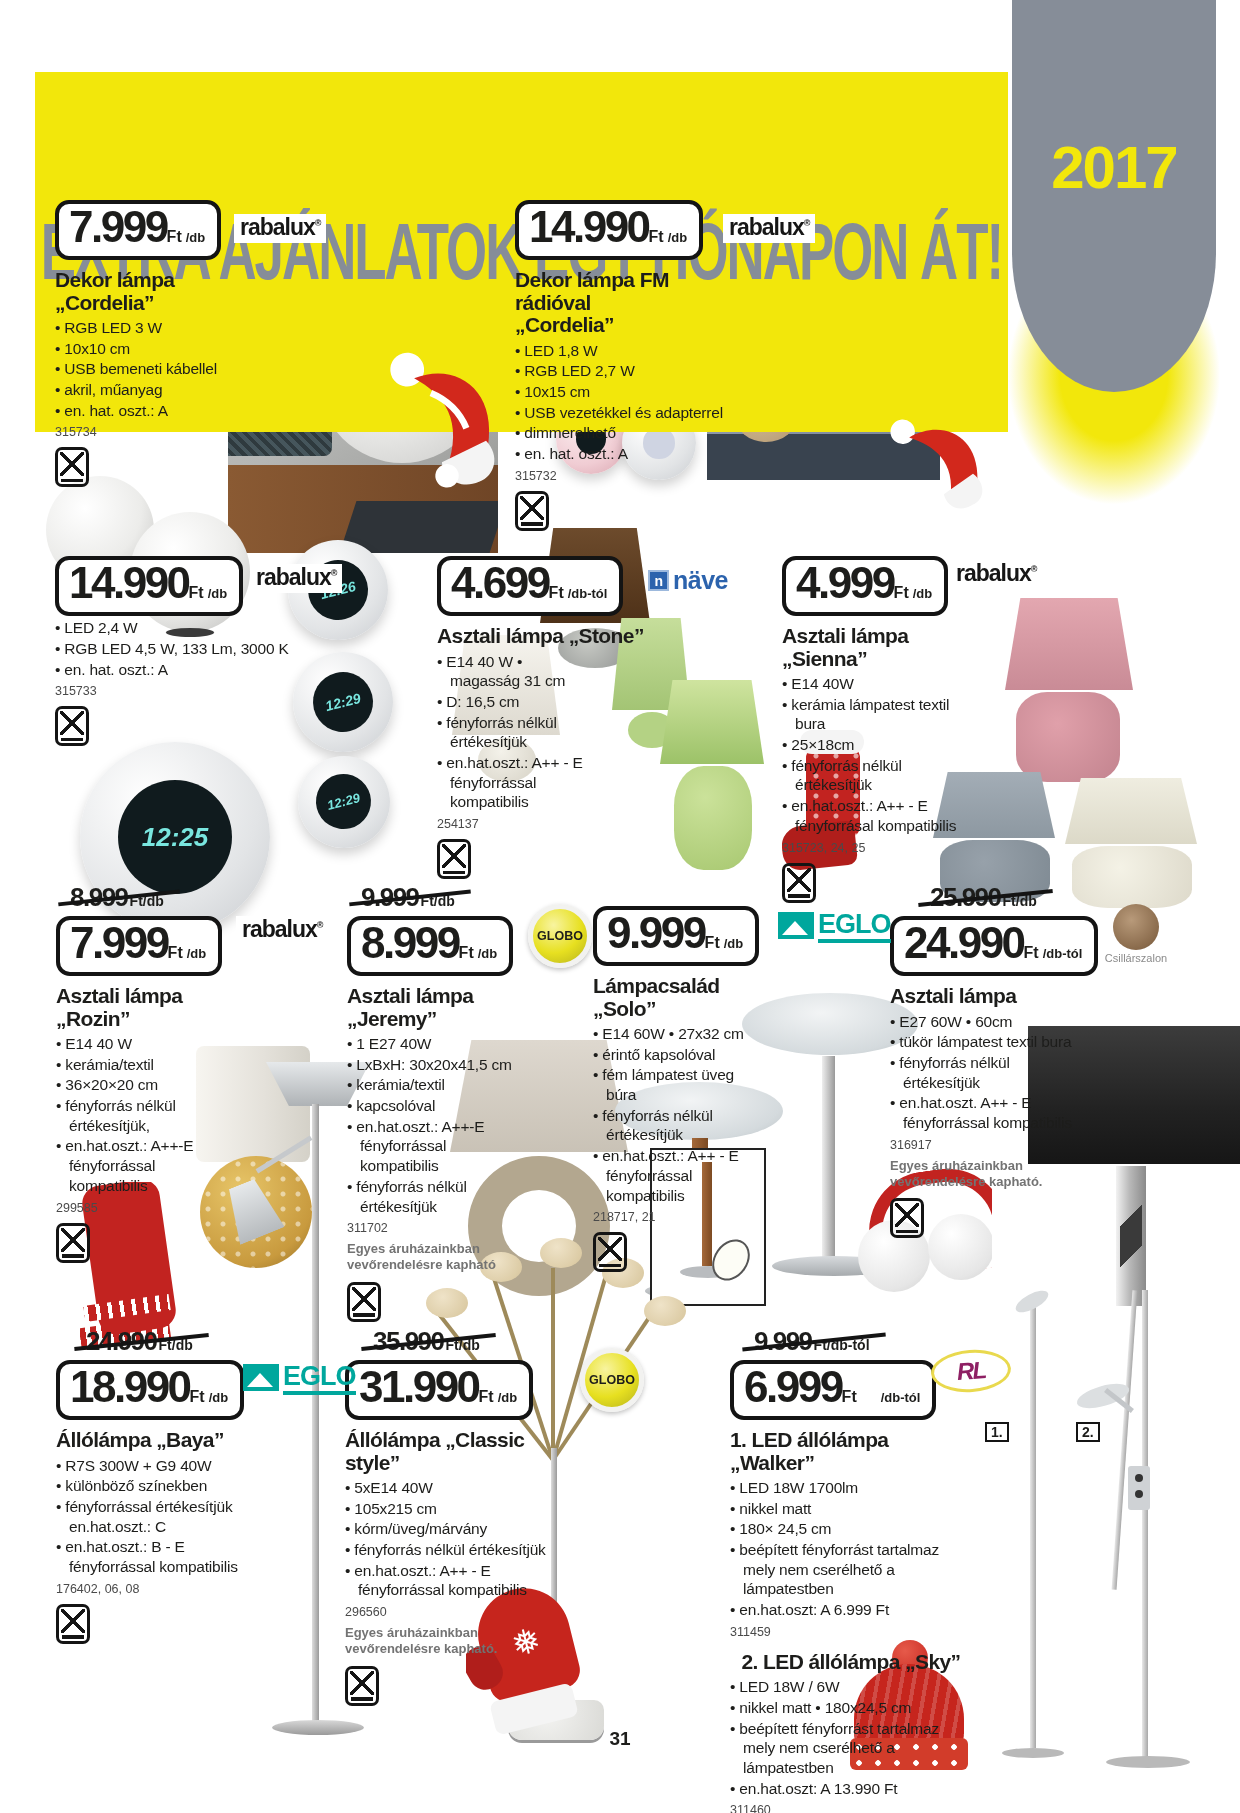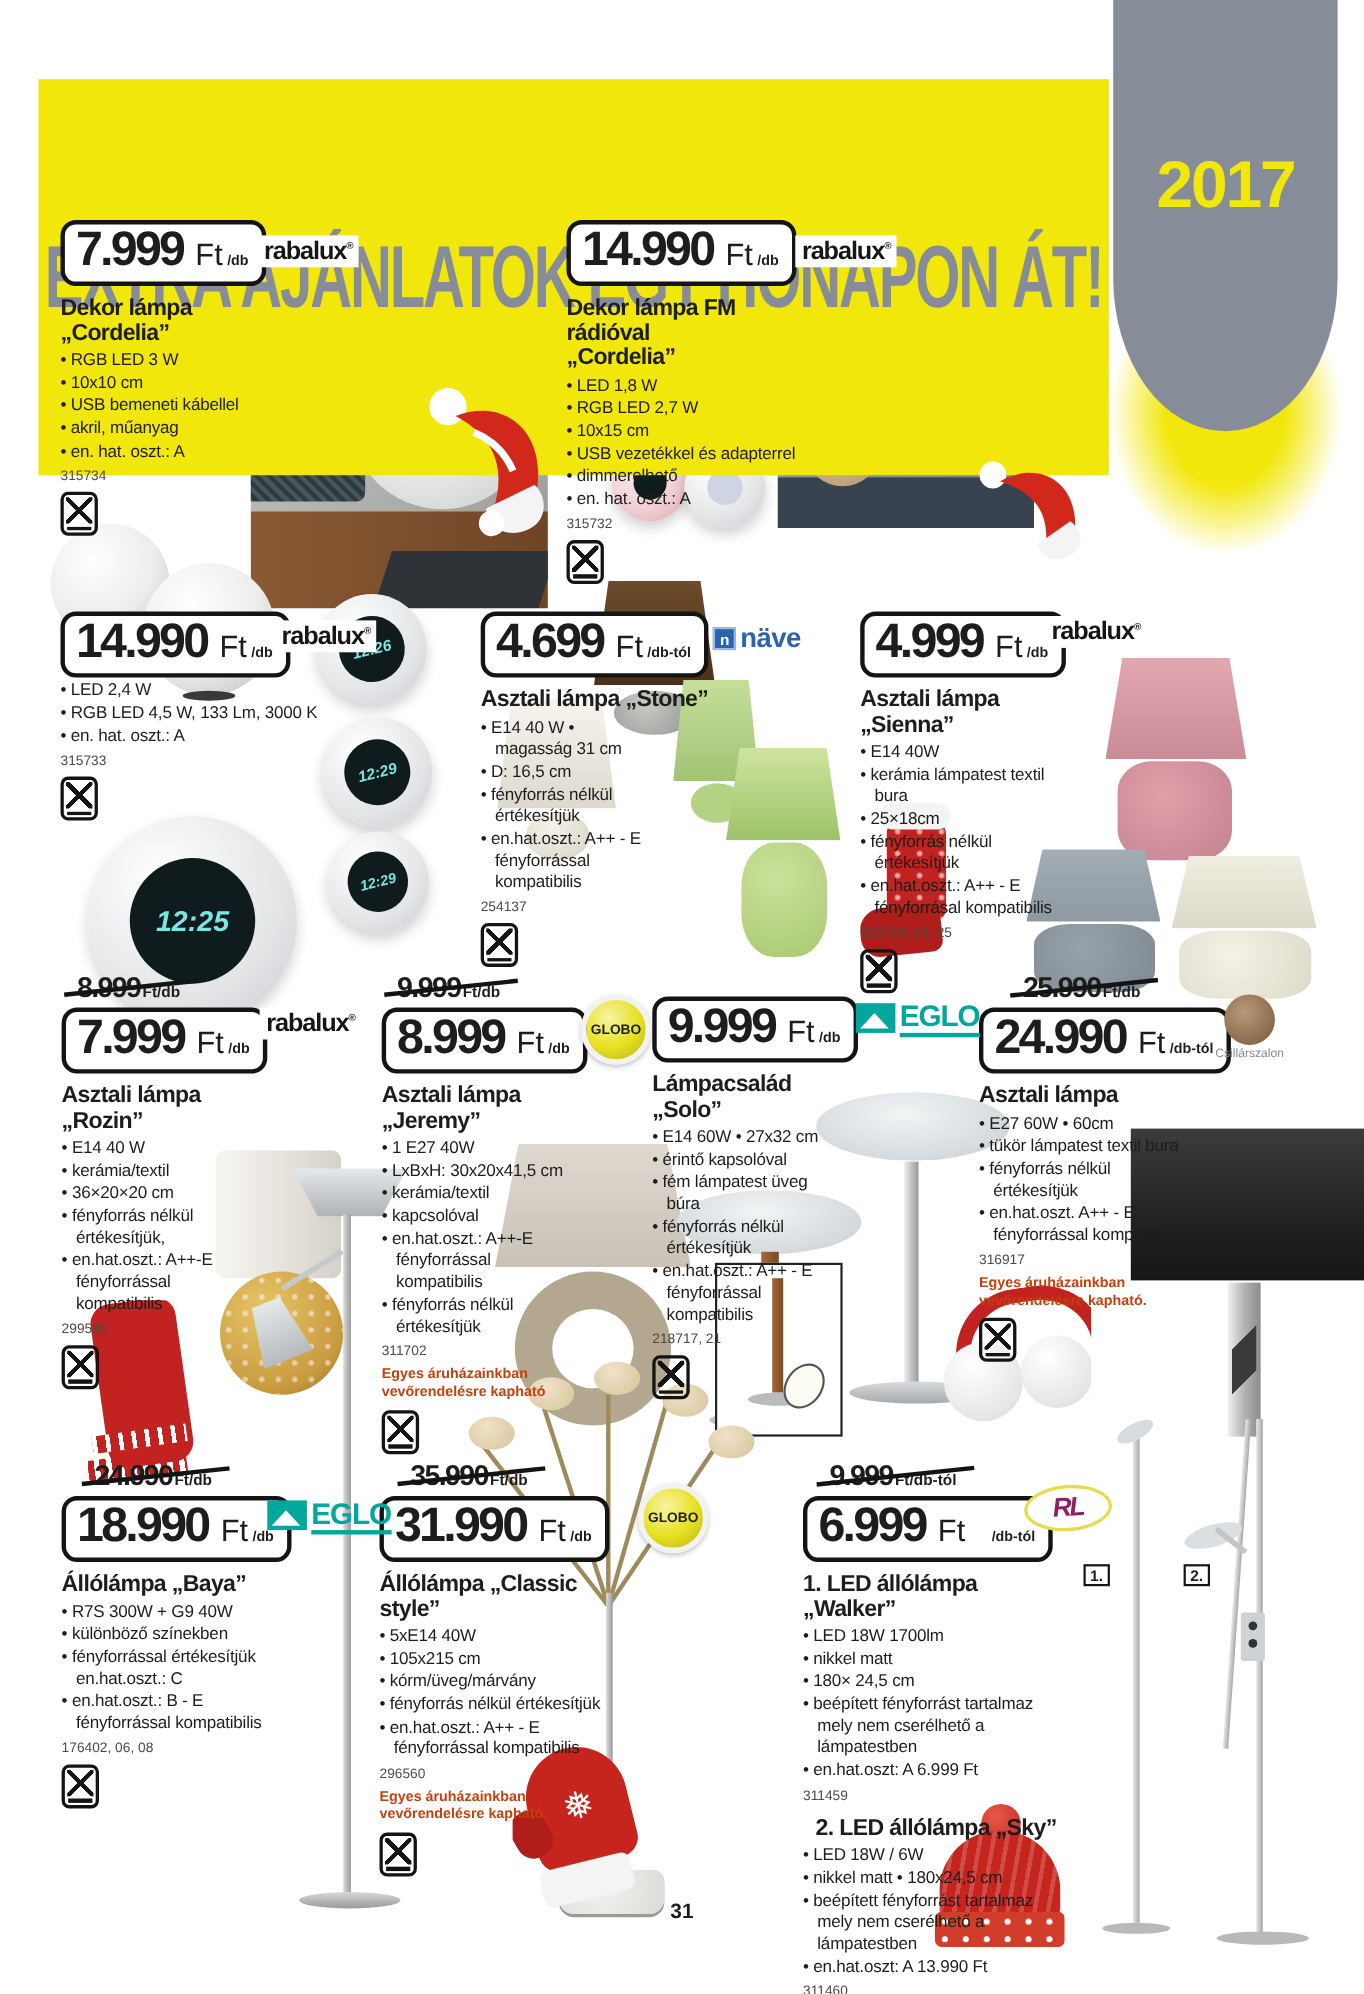--- a/index.html
+++ b/index.html
@@ -22,31 +22,31 @@
   
   .card{position:absolute;z-index:4;}
   .oldprice{display:inline-block;position:relative;font-weight:bold;margin:0 0 3px 14px;white-space:nowrap;}
   .opn{font-size:26px;letter-spacing:-1.5px;}
   .opu{font-size:14px;margin-left:2px;}
   .oldprice::after{content:"";position:absolute;left:-12px;right:-16px;top:46%;height:3.5px;
                    background:#141414;transform:rotate(-6deg);}
   .badge{display:inline-flex;align-items:baseline;border:4px solid #141414;border-radius:14px;
          background:#fff;padding:0 12px 6px 10px;white-space:nowrap;}
   .pnum{font-size:44px;font-weight:bold;letter-spacing:-2.5px;line-height:1.05;}
-  .pft{font-size:28px;font-weight:normal;margin-left:11px;}
+  .pft{font-size:16px;font-weight:bold;margin-left:0;}
   .punit{font-size:13px;font-weight:bold;margin-left:4px;}
   .ugap{margin-left:24px;}
   .title{margin:9px 0 4px;font-size:21px;font-weight:bold;letter-spacing:-0.6px;line-height:1.07;}
   .title span{display:block;}
   .t2{margin-top:12px;text-align:center;}
   .bullets{margin:2px 0 0;padding:0;list-style:none;font-size:15.5px;line-height:1.27;letter-spacing:-0.2px;}
   .bullets li{padding-left:13px;text-indent:-13px;margin:1px 0;}
   .bullets li::before{content:"• ";}
   .article{font-size:12.5px;color:#4a4a4a;margin-top:5px;letter-spacing:0;}
-  .note{font-size:13px;font-weight:bold;color:#c2410c;margin-top:6px;line-height:1.25;max-width:160px;}
+  .note{font-size:13px;font-weight:bold;color:#737373;margin-top:6px;line-height:1.25;max-width:160px;}
   .weee{width:28px;height:34px;border:3px solid #141414;border-radius:7px;position:relative;margin-top:8px;}
   .weee .wx{position:absolute;left:2px;right:2px;top:2px;bottom:8px;
     background:linear-gradient(to top right,transparent 44%,#141414 44% 56%,transparent 56%),
                linear-gradient(to bottom right,transparent 44%,#141414 44% 56%,transparent 56%);}
   .weee .wb{position:absolute;left:3px;right:3px;bottom:2px;height:3.5px;background:#141414;}
 
   
   .rabalux{position:absolute;z-index:6;background:#fff;padding:0 6px 2px;font-weight:bold;
            font-size:23px;letter-spacing:-1px;color:#161616;}
   .rabalux sup{font-size:9px;}

